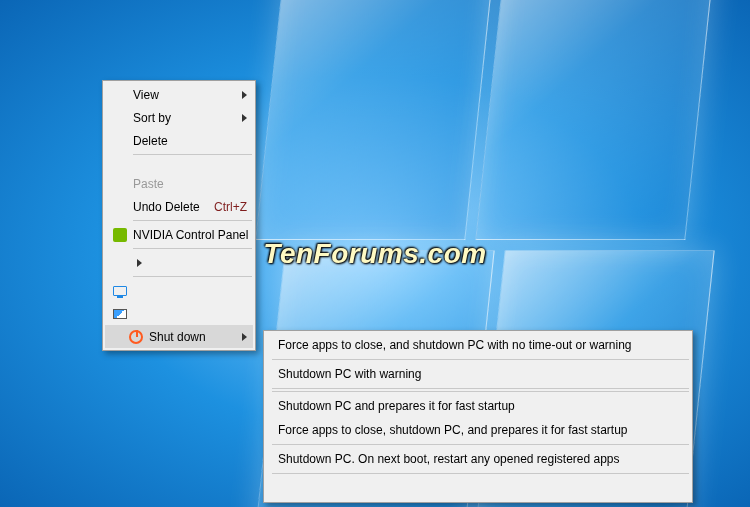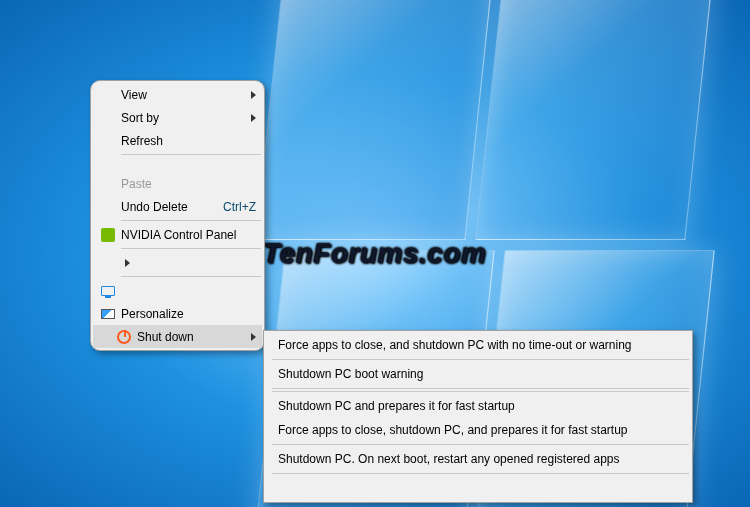--- a/index.html
+++ b/index.html
@@ -26,39 +26,39 @@
   }
   .p1 { left: 270px; top: -40px;  width: 210px; height: 280px; transform: skewX(-6deg); }
   .p2 { left: 490px; top: -40px;  width: 210px; height: 280px; transform: skewX(-6deg); }
   .p3 { left: 270px; top: 250px;  width: 210px; height: 280px; transform: skewX(-6deg); }
   .p4 { left: 490px; top: 250px;  width: 210px; height: 280px; transform: skewX(-6deg); }
 
   .watermark {
     position: absolute;
     left: 50%; top: 50%;
     transform: translate(-50%,-50%);
-    color: #0f172a;
+    color: #fef9c3;
     font-size: 28px;
     font-weight: 700;
     font-style: italic;
     letter-spacing: .5px;
     text-shadow: 0 0 3px #000, 1px 1px 2px #000, -1px -1px 2px #000;
     pointer-events: none;
     white-space: nowrap;
   }
 
   .ctxmenu {
     position: absolute;
     background: #f0f0f0;
     border: 1px solid #a0a0a0;
     box-shadow: 3px 3px 6px rgba(0,0,0,.35);
     color: #000;
     padding: 2px;
   }
-  .main-menu { left: 90px; top: 80px; width: 175px; border-radius: 10px; }
+  .main-menu { left: 102px; top: 80px; width: 154px; }
   .sub-menu  { left: 263px; top: 330px; width: 430px; }
 
   .row {
     display: flex;
     align-items: center;
     height: 23px;
     padding: 0 6px 0 4px;
     position: relative;
     white-space: nowrap;
   }
@@ -66,21 +66,21 @@
   .row.disabled { color: #999; margin-top: 17px; }
   .icon-slot {
     width: 22px;
     height: 18px;
     display: flex;
     align-items: center;
     justify-content: center;
     flex-shrink: 0;
   }
   .label { flex: 1; padding-left: 2px; }
-  .shortcut { color: #0c4a6e; padding-left: 10px; }
+  .shortcut { color: #7f1d1d; padding-left: 10px; }
   .arrow {
     width: 0; height: 0;
     border-top: 4px solid transparent;
     border-bottom: 4px solid transparent;
     border-left: 5px solid #333;
     margin-left: 6px;
     flex-shrink: 0;
   }
   .sep {
     height: 1px;
@@ -123,21 +123,21 @@
     <span class="label">View</span>
     <span class="arrow"></span>
   </div>
   <div class="row">
     <span class="icon-slot"></span>
     <span class="label">Sort by</span>
     <span class="arrow"></span>
   </div>
   <div class="row">
     <span class="icon-slot"></span>
-    <span class="label">Refresh</span>
+    <span class="label">Delete</span>
   </div>
 
   <div class="sep"></div>
 
   <div class="row disabled">
     <span class="icon-slot"></span>
     <span class="label">Paste</span>
   </div>
   <div class="row">
     <span class="icon-slot"></span>
@@ -165,38 +165,37 @@
 
   <div class="row">
     <span class="icon-slot">
         <span class="ic-display"></span>
       </span>
   </div>
   <div class="row">
     <span class="icon-slot">
         <span class="ic-personalize"></span>
       </span>
-    <span class="label">Personalize</span>
   </div>
   <div class="row hover">
     <span class="icon-slot">
         <span class="ic-shutdown"></span>
       </span>
     <span class="label">Shut down</span>
     <span class="arrow"></span>
   </div>
 </div>
 
 <div class="ctxmenu sub-menu">
   <div class="row">
     <span class="label">Force apps to close, and shutdown PC with no time-out or warning</span>
   </div>
   <div class="sep"></div>
   <div class="row">
-    <span class="label">Shutdown PC boot warning</span>
+    <span class="label">Shutdown PC with warning</span>
   </div>
   <div class="sep"></div>
   <div class="sep"></div>
   <div class="row">
     <span class="label">Shutdown PC and prepares it for fast startup</span>
   </div>
   <div class="row">
     <span class="label">Force apps to close, shutdown PC, and prepares it for fast startup</span>
   </div>
   <div class="sep"></div>

